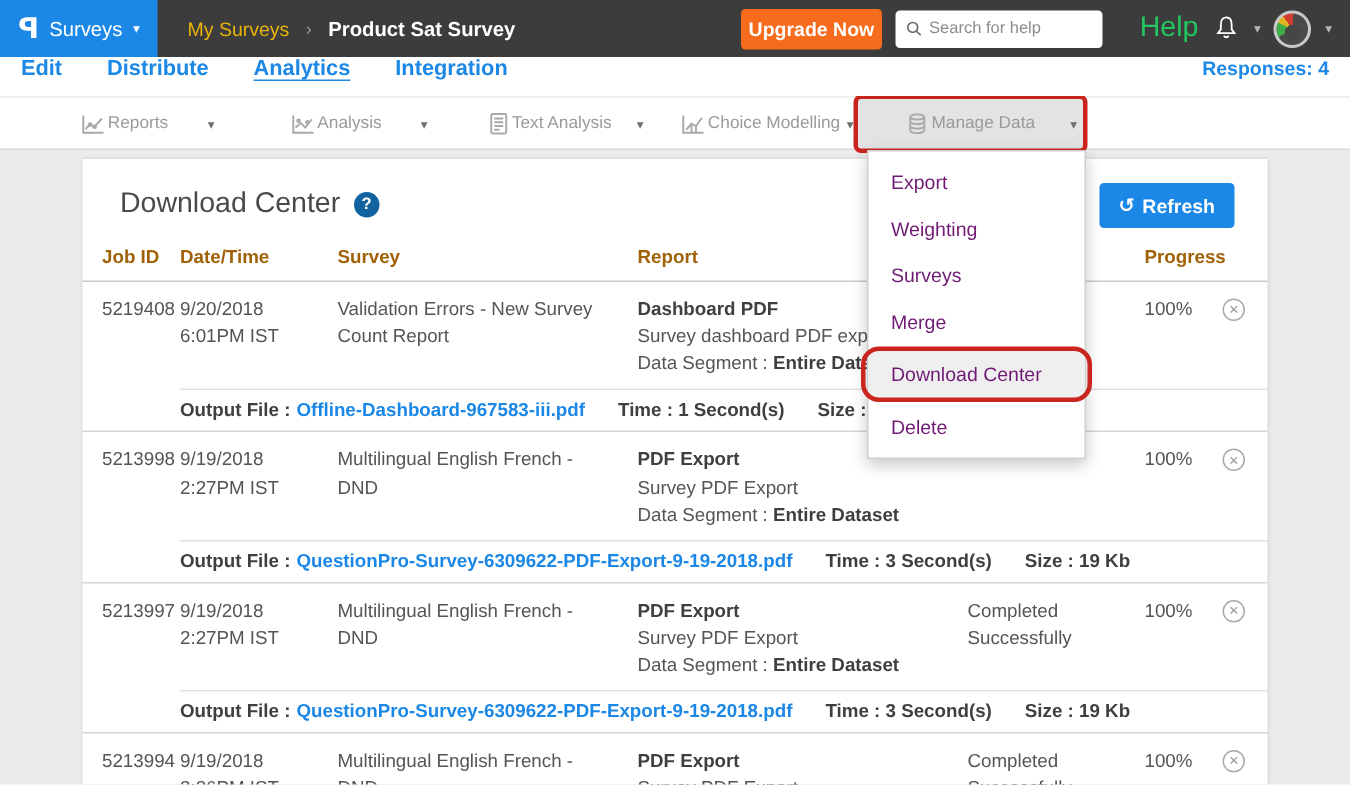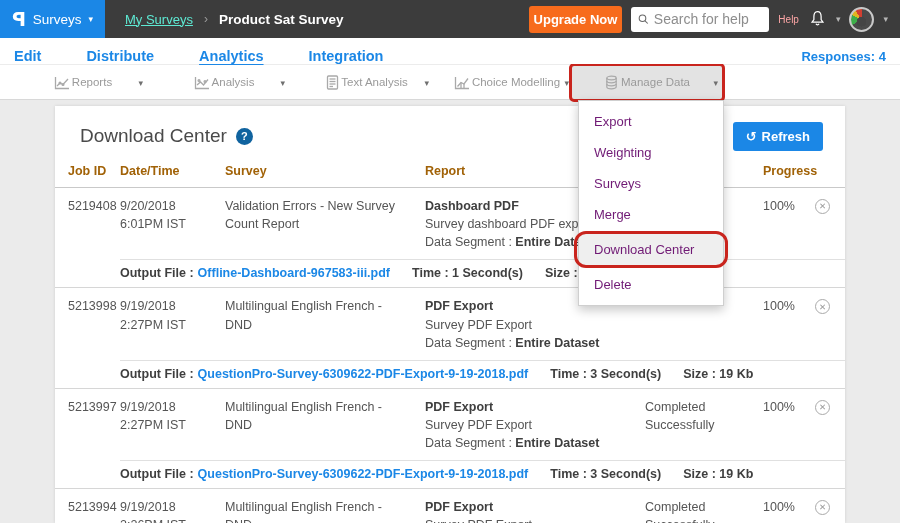--- a/index.html
+++ b/index.html
@@ -9,35 +9,35 @@
     font-family:"Liberation Sans","DejaVu Sans",sans-serif; -webkit-font-smoothing:antialiased;
   }
   
   .topbar { position:absolute; left:0; top:0; width:900px; height:38px; background:#3c3c3c; display:flex; align-items:center; z-index:10; }
   .brand { width:105px; height:38px; background:#1b87e6; display:flex; align-items:center; justify-content:center; gap:7px; cursor:pointer; }
   .logo { color:#fff; font-size:19px; font-weight:bold; transform:scaleX(-1); font-family:"DejaVu Sans",sans-serif; }
   .brand-label { color:#fff; font-size:13.5px; }
   .caret { font-size:9px; color:#fff; }
   .caret.gray { color:#b5b5b5; }
   .breadcrumb { margin-left:20px; font-size:13px; display:flex; align-items:center; }
-  .bc-parent { color:#5eead4; cursor:pointer;text-decoration:underline; }
+  .bc-parent { color:#eab308; cursor:pointer; }
   .bc-sep { color:#9a9a9a; margin:0 11px; font-size:12px; }
   .bc-current { color:#ffffff; font-weight:600; font-size:13.5px; }
   .topbar-right { margin-left:auto; display:flex; align-items:center; gap:9px; padding-right:12px; }
   .upgrade { background:#f76b1c; color:#fff; border:none; border-radius:3px; font-size:13px; font-weight:bold; padding:6px 5px; cursor:pointer; font-family:inherit; }
   .search { background:#fff; border-radius:3px; height:25px; width:138px; display:flex; align-items:center; padding:0 7px; gap:5px; }
-  .search input { border:none; outline:none; width:100%; font-size:14px; color:#555; font-family:inherit; background:transparent; }
+  .search input { border:none; outline:none; width:100%; font-size:11px; color:#555; font-family:inherit; background:transparent; }
   .search input::placeholder { color:#8d8d8d; }
-  .help { color:#fca5a5; font-size:10px; margin-left:0; cursor:pointer; }
+  .help { color:#22c55e; font-size:19px; margin-left:16px; cursor:pointer; }
   .avatar { width:25px; height:25px; border-radius:50%; border:2px solid #c9c9c9;
     background: radial-gradient(circle at 50% 60%, #454545 0 5px, rgba(0,0,0,0) 5px),
                 conic-gradient(from 240deg, #3dae49 0 55deg, #e0b520 55deg 85deg, #d23f31 85deg 125deg, #4a4a4a 125deg 360deg);
     cursor:pointer; }
   
-  .nav { position:absolute; left:0; top:38px; width:900px; height:26px; background:#fff; display:flex; align-items:flex-end; padding-left:14px; gap:45px; z-index:9; }
+  .nav { position:absolute; left:0; top:38px; width:900px; height:26px; background:#fff; display:flex; align-items:flex-start; padding-left:14px; gap:30px; z-index:9; }
   .nav-item { color:#1b87e6; font-size:14.5px; font-weight:600; cursor:pointer; }
   .nav-item.active { text-decoration:underline; text-underline-offset:3px; }
   .responses { margin-left:auto; padding-right:14px; color:#1b87e6; font-size:13px; font-weight:600; }
   
   .toolbar { position:absolute; left:0; top:64px; width:900px; height:36px; background:#fff; border-top:1px solid #ececec; border-bottom:1px solid #d8d8d8; z-index:8; }
   .tool { position:absolute; top:0; height:35px; display:flex; align-items:center; justify-content:center; cursor:pointer; }
   .tcol { display:flex; flex-direction:row; align-items:center; line-height:1; gap:2px; }
   .tool svg { stroke:#a9a9a9; fill:none; stroke-width:1.3; }
   .tlabel { font-size:11.5px; color:#9a9a9a; }
   .tcaret { position:absolute; right:5px; top:13px; font-size:9px; color:#6f6f6f; }

